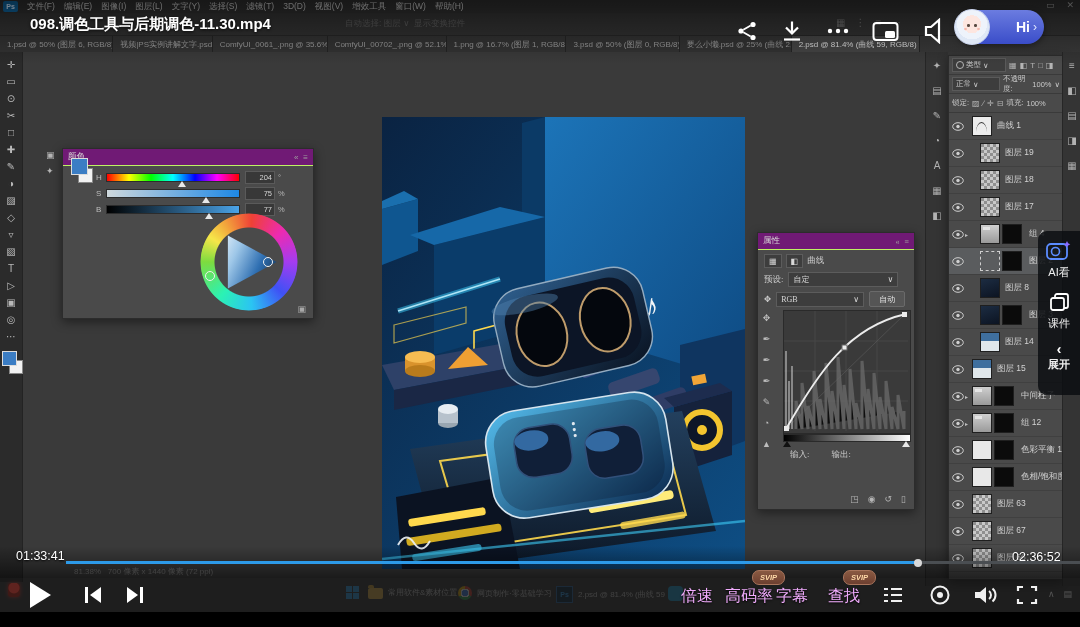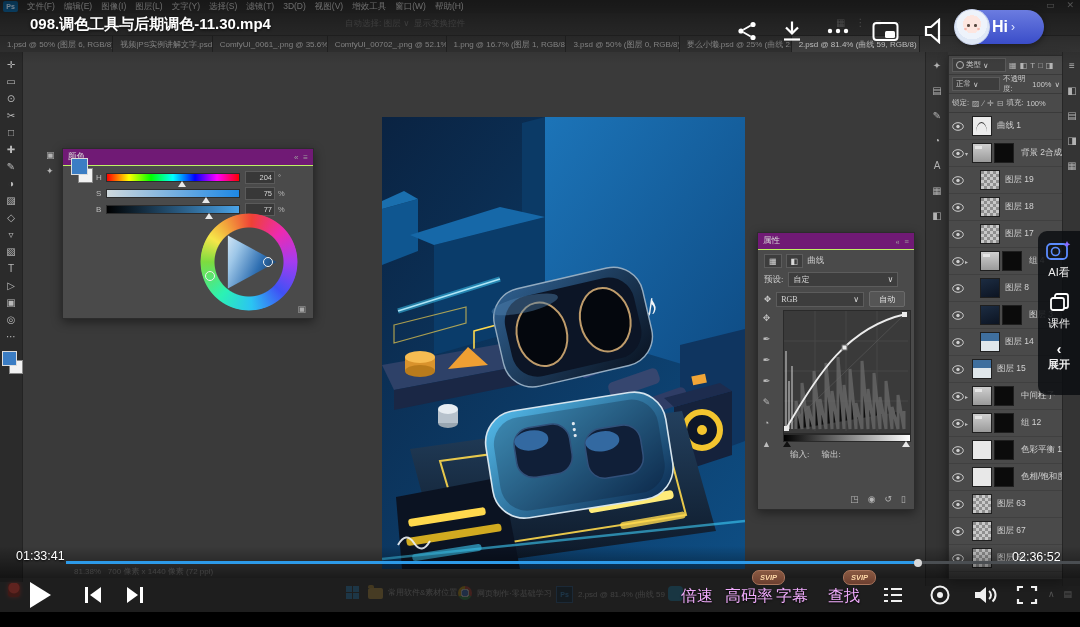--- a/index.html
+++ b/index.html
@@ -106,21 +106,21 @@
   .vid-title{position:absolute;left:30px;top:15px;font-size:15px;font-weight:bold;color:#fff;text-shadow:0 1px 3px rgba(0,0,0,.8);}
   .topicons{position:absolute;top:18px;display:flex;align-items:center;}
   .tico{margin-right:22px;display:flex;align-items:center;}
   .hi-pill{position:absolute;left:956px;top:10px;width:88px;height:34px;border-radius:17px;
      background:linear-gradient(180deg,#6b7ce0,#3a4dc9);display:flex;align-items:center;box-shadow:0 2px 6px rgba(0,0,0,.4);}
   .avatar{position:relative;width:34px;height:34px;margin-left:-2px;border-radius:50%;
      background:radial-gradient(circle at 50% 42%,#fde6e0 0 9px,#eef3fb 9px 15px,#dfe8f6 15px);border:1px solid #cdd7f0;}
   .avatar::before{content:"";position:absolute;left:12px;top:14px;width:2.5px;height:2.5px;border-radius:50%;background:#5a4a42;
      box-shadow:7px 0 #5a4a42;}
   .avatar::after{content:"";position:absolute;left:9px;top:18px;width:3px;height:2px;border-radius:50%;background:#f6b8ac;box-shadow:13px 0 #f6b8ac;}
-  .hi-txt{color:#fff;font-size:16px;font-weight:bold;margin-left:2px;}
+  .hi-txt{color:#fff;font-size:14px;font-weight:bold;margin-left:26px;}
   .hi-ch{color:#dfe6ff;font-size:12px;margin-left:3px;}
   .ov-side{left:1038px;top:231px;width:42px;height:155px;background:rgba(12,14,18,.85);border-radius:9px 0 0 9px;z-index:6;
      display:flex;flex-direction:column;align-items:center;padding-top:9px;}
   .side-lbl{color:#f0f0f0;font-size:11px;margin-top:0;}
   .ov-botgrad{left:0;top:546px;width:1080px;height:32px;background:linear-gradient(rgba(0,0,0,0),rgba(0,0,0,.55));z-index:4;}
   .time{position:absolute;color:#fff;font-size:12.5px;text-shadow:0 1px 2px #000;z-index:6;}
   .pbar{position:absolute;left:66px;right:0;top:561px;height:3px;background:#4a4e52;z-index:6;}
   .pbar-played{height:3px;background:#2d9ae8;}
   .pbar-knob{position:absolute;top:-2.5px;width:8px;height:8px;border-radius:50%;background:#d8d8d8;}
   .ctrlbar{left:0;top:578px;width:1080px;height:34px;background:rgba(14,14,14,.62);z-index:6;}
@@ -429,21 +429,21 @@
         <path d="M12,118 12,90 18,118 18,72 24,118 24,95 30,118 30,60 36,118 36,88 42,118 42,52 48,118 48,80 54,118 54,46 60,118 60,74 66,118 66,58 72,118 72,92 78,118 78,50 84,118 84,78 90,118 90,62 96,118 96,86 102,118 102,70 108,118 108,96 114,118 114,84 120,118 120,100" stroke="#6b6b6b" stroke-width="3" opacity=".75"></path>
         <path d="M2,118 C 34,62 64,16 122,3" stroke="#ececec" stroke-width="1.8" fill="none"></path>
         <rect x="0" y="115" width="5" height="5" fill="#ececec"></rect>
         <rect x="58" y="34" width="5" height="5" fill="#ececec" stroke="#666"></rect>
         <rect x="118" y="1" width="5" height="5" fill="#ececec"></rect>
       </svg>
     </div>
     <div class="a" style="left:25px;top:201px;width:126px;height:6px;background:linear-gradient(90deg,#000,#fff);border:1px solid #2a2a2a;"></div>
     <div class="tri-up a" style="left:25px;top:208px;"></div>
     <div class="tri-up w a" style="left:144px;top:208px;"></div>
-    <div class="a" style="left:32px;top:216px;display:flex;gap:12px;">
+    <div class="a" style="left:32px;top:216px;display:flex;gap:22px;">
       <span class="cv-label">输入:</span>
       <span class="cv-label">输出:</span>
     </div>
     <div class="a cv-bot" style="right:8px;bottom:5px;">
 
     <span>◳</span>
         <span>◉</span>
         <span>↺</span>
         <span>▯</span>
       </div>
@@ -504,31 +504,20 @@
             <svg width="12" height="9">
               <ellipse cx="6" cy="4.5" rx="5.3" ry="3.8" fill="none" stroke="#cfcfcf" stroke-width="1"></ellipse>
               <circle cx="6" cy="4.5" r="1.7" fill="#cfcfcf"></circle>
             </svg>
           </span>
           <span class="caret"></span>
           <span class="thumb t-adj"></span>
           <span class="lname">曲线 1</span>
         </div>
 
-        <div class="lrow">
-          <span class="eye">
-            <svg width="12" height="9">
-              <ellipse cx="6" cy="4.5" rx="5.3" ry="3.8" fill="none" stroke="#cfcfcf" stroke-width="1"></ellipse>
-              <circle cx="6" cy="4.5" r="1.7" fill="#cfcfcf"></circle>
-            </svg>
-          </span>
-          <span class="caret">▾</span>
-          <span class="thumb t-group t-mask2"></span>
-          <span class="lname">背景 2合成</span>
-        </div>
 
         <div class="lrow i1">
           <span class="eye">
             <svg width="12" height="9">
               <ellipse cx="6" cy="4.5" rx="5.3" ry="3.8" fill="none" stroke="#cfcfcf" stroke-width="1"></ellipse>
               <circle cx="6" cy="4.5" r="1.7" fill="#cfcfcf"></circle>
             </svg>
           </span>
           <span class="caret"></span>
           <span class="thumb t-checker"></span>
@@ -564,20 +553,31 @@
             <svg width="12" height="9">
               <ellipse cx="6" cy="4.5" rx="5.3" ry="3.8" fill="none" stroke="#cfcfcf" stroke-width="1"></ellipse>
               <circle cx="6" cy="4.5" r="1.7" fill="#cfcfcf"></circle>
             </svg>
           </span>
           <span class="caret">▸</span>
           <span class="thumb t-group t-mask2"></span>
           <span class="lname">组 4</span>
         </div>
 
+        <div class="lrow i1 selected">
+          <span class="eye">
+            <svg width="12" height="9">
+              <ellipse cx="6" cy="4.5" rx="5.3" ry="3.8" fill="none" stroke="#cfcfcf" stroke-width="1"></ellipse>
+              <circle cx="6" cy="4.5" r="1.7" fill="#cfcfcf"></circle>
+            </svg>
+          </span>
+          <span class="caret"></span>
+          <span class="thumb t-artboard t-mask2"></span>
+          <span class="lname">图层 2</span>
+        </div>
 
         <div class="lrow i1">
           <span class="eye">
             <svg width="12" height="9">
               <ellipse cx="6" cy="4.5" rx="5.3" ry="3.8" fill="none" stroke="#cfcfcf" stroke-width="1"></ellipse>
               <circle cx="6" cy="4.5" r="1.7" fill="#cfcfcf"></circle>
             </svg>
           </span>
           <span class="caret"></span>
           <span class="thumb t-dark"></span>

